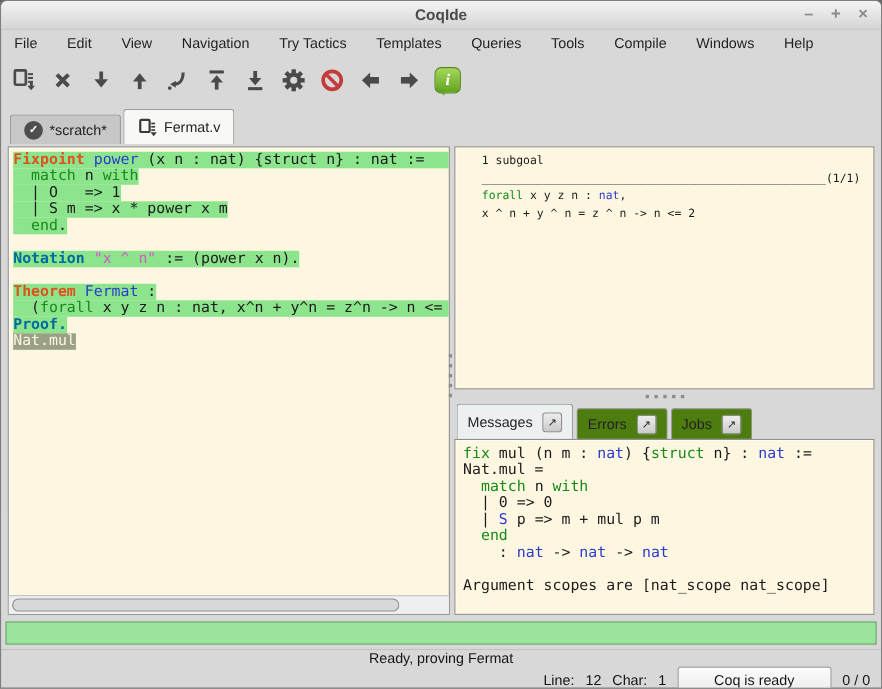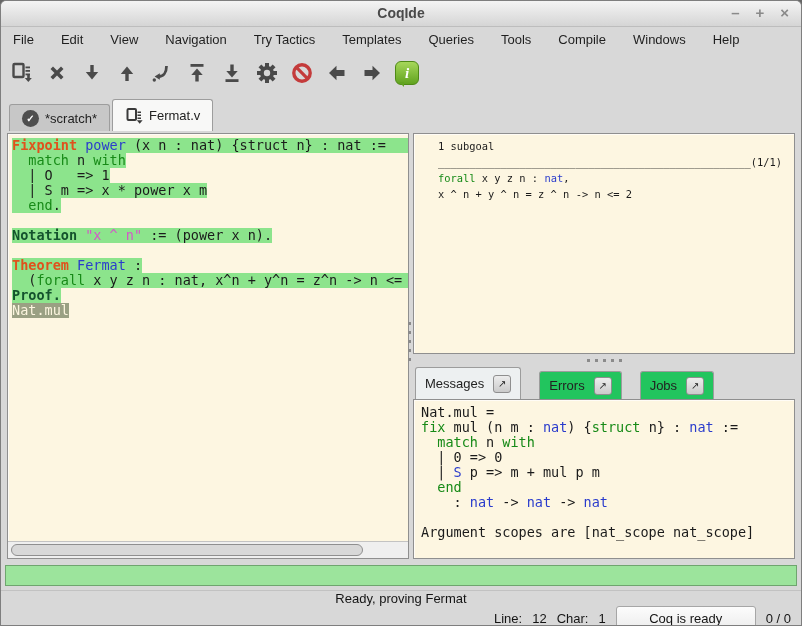--- a/index.html
+++ b/index.html
@@ -53,39 +53,39 @@
 
   .code-line{ white-space:pre; height:15px; }
   .line-bg{ display:inline-block; min-height:15px; }
   .bg-green{ background:#8ce48c; }
   .bg-sel{ background:#9aa083; }
   .bg-sel span{ color:#fcf5df; }
   .code-line.fill .line-bg{ display:block; width:100%; }
   .c-kw{ color:#e0511c; font-weight:bold; }
   .c-id{ color:#2a3ccc; }
   .c-gr{ color:#178a17; }
-  .c-pu{ color:#14532d; font-weight:bold; }
+  .c-pu{ color:#0369a1; font-weight:bold; }
   .c-st{ color:#d558c8; }
 
   .vsplit{ position:absolute; left:406px; top:50%; margin-top:-24px; width:5px;
            display:flex; flex-direction:column; gap:6px; align-items:center; }
   .dot{ width:3px; height:3px; background:#8b8b8b; }
   .hsplit{ height:12px; display:flex; gap:5px; align-items:center; justify-content:center; }
 
   .right-col{ position:absolute; left:412px; right:6px; top:2px; bottom:2px;
               display:flex; flex-direction:column; }
   .goals-pane{ height:221px; padding:4px 24px;
      font:10.4px/16px "DejaVu Sans Mono",monospace; color:#1b1b1b; }
   .goals-pane .code-line{ height:16px; }
   .goals-pane .line-bg{ min-height:16px; }
 
   .notebook{ flex:1; display:flex; flex-direction:column; }
-  .nb-tabs{ display:flex; align-items:flex-end; gap:18px; height:33px; padding-left:2px; }
+  .nb-tabs{ display:flex; align-items:flex-end; gap:3px; height:33px; padding-left:2px; }
   .nb-tab{ display:flex; align-items:center; gap:9px; padding:0 9px;
-     background:#22c55e; border:1px solid #9c9c9c; border-bottom:none;
+     background:#4d7c0f; border:1px solid #9c9c9c; border-bottom:none;
      border-radius:3px 3px 0 0; height:28px; font-size:13px; color:#222; }
   .nb-tab.active{ background:#edf0f1; height:32px; }
   .detach-btn{ width:18px; height:18px; border:1px solid #8f8f8f; border-radius:3px;
      background:linear-gradient(#ededed,#cbcbcb); font-size:10px; color:#222;
      display:flex; align-items:center; justify-content:center; }
   .nb-content{ flex:1; padding:5px 7px; overflow:hidden;
      font:13.5px/15px "DejaVu Sans Mono",monospace; color:#1b1b1b; }
 
   
   .progress{ position:absolute; left:4px; right:4px; bottom:39px; height:21px;
@@ -299,22 +299,22 @@
           <div class="nb-tab">
             <span>Errors</span>
             <span class="detach-btn">↗</span>
           </div>
           <div class="nb-tab">
             <span>Jobs</span>
             <span class="detach-btn">↗</span>
           </div>
         </div>
         <div class="nb-content pane">
+            <div class="code-line"><span class="line-bg"><span class="c-gr">fix</span><span> mul (n m : </span><span class="c-id">nat</span><span>) {</span><span class="c-gr">struct</span><span> n} : </span><span class="c-id">nat</span><span> :=</span></span></div>
             <div class="code-line"><span class="line-bg"><span>Nat.mul =</span></span></div>
-            <div class="code-line"><span class="line-bg"><span class="c-gr">fix</span><span> mul (n m : </span><span class="c-id">nat</span><span>) {</span><span class="c-gr">struct</span><span> n} : </span><span class="c-id">nat</span><span> :=</span></span></div>
             <div class="code-line"><span class="line-bg"><span>  </span><span class="c-gr">match</span><span> n </span><span class="c-gr">with</span></span></div>
             <div class="code-line"><span class="line-bg"><span>  | 0 =&gt; 0</span></span></div>
             <div class="code-line"><span class="line-bg"><span>  | </span><span class="c-id">S</span><span> p =&gt; m + mul p m</span></span></div>
             <div class="code-line"><span class="line-bg"><span>  </span><span class="c-gr">end</span></span></div>
             <div class="code-line"><span class="line-bg"><span>    : </span><span class="c-id">nat</span><span> -&gt; </span><span class="c-id">nat</span><span> -&gt; </span><span class="c-id">nat</span></span></div>
             <div class="code-line"><span class="line-bg">&nbsp;</span></div>
             <div class="code-line"><span class="line-bg"><span>Argument scopes are [nat_scope nat_scope]</span></span></div>
           </div>
       </div>
     </div>

